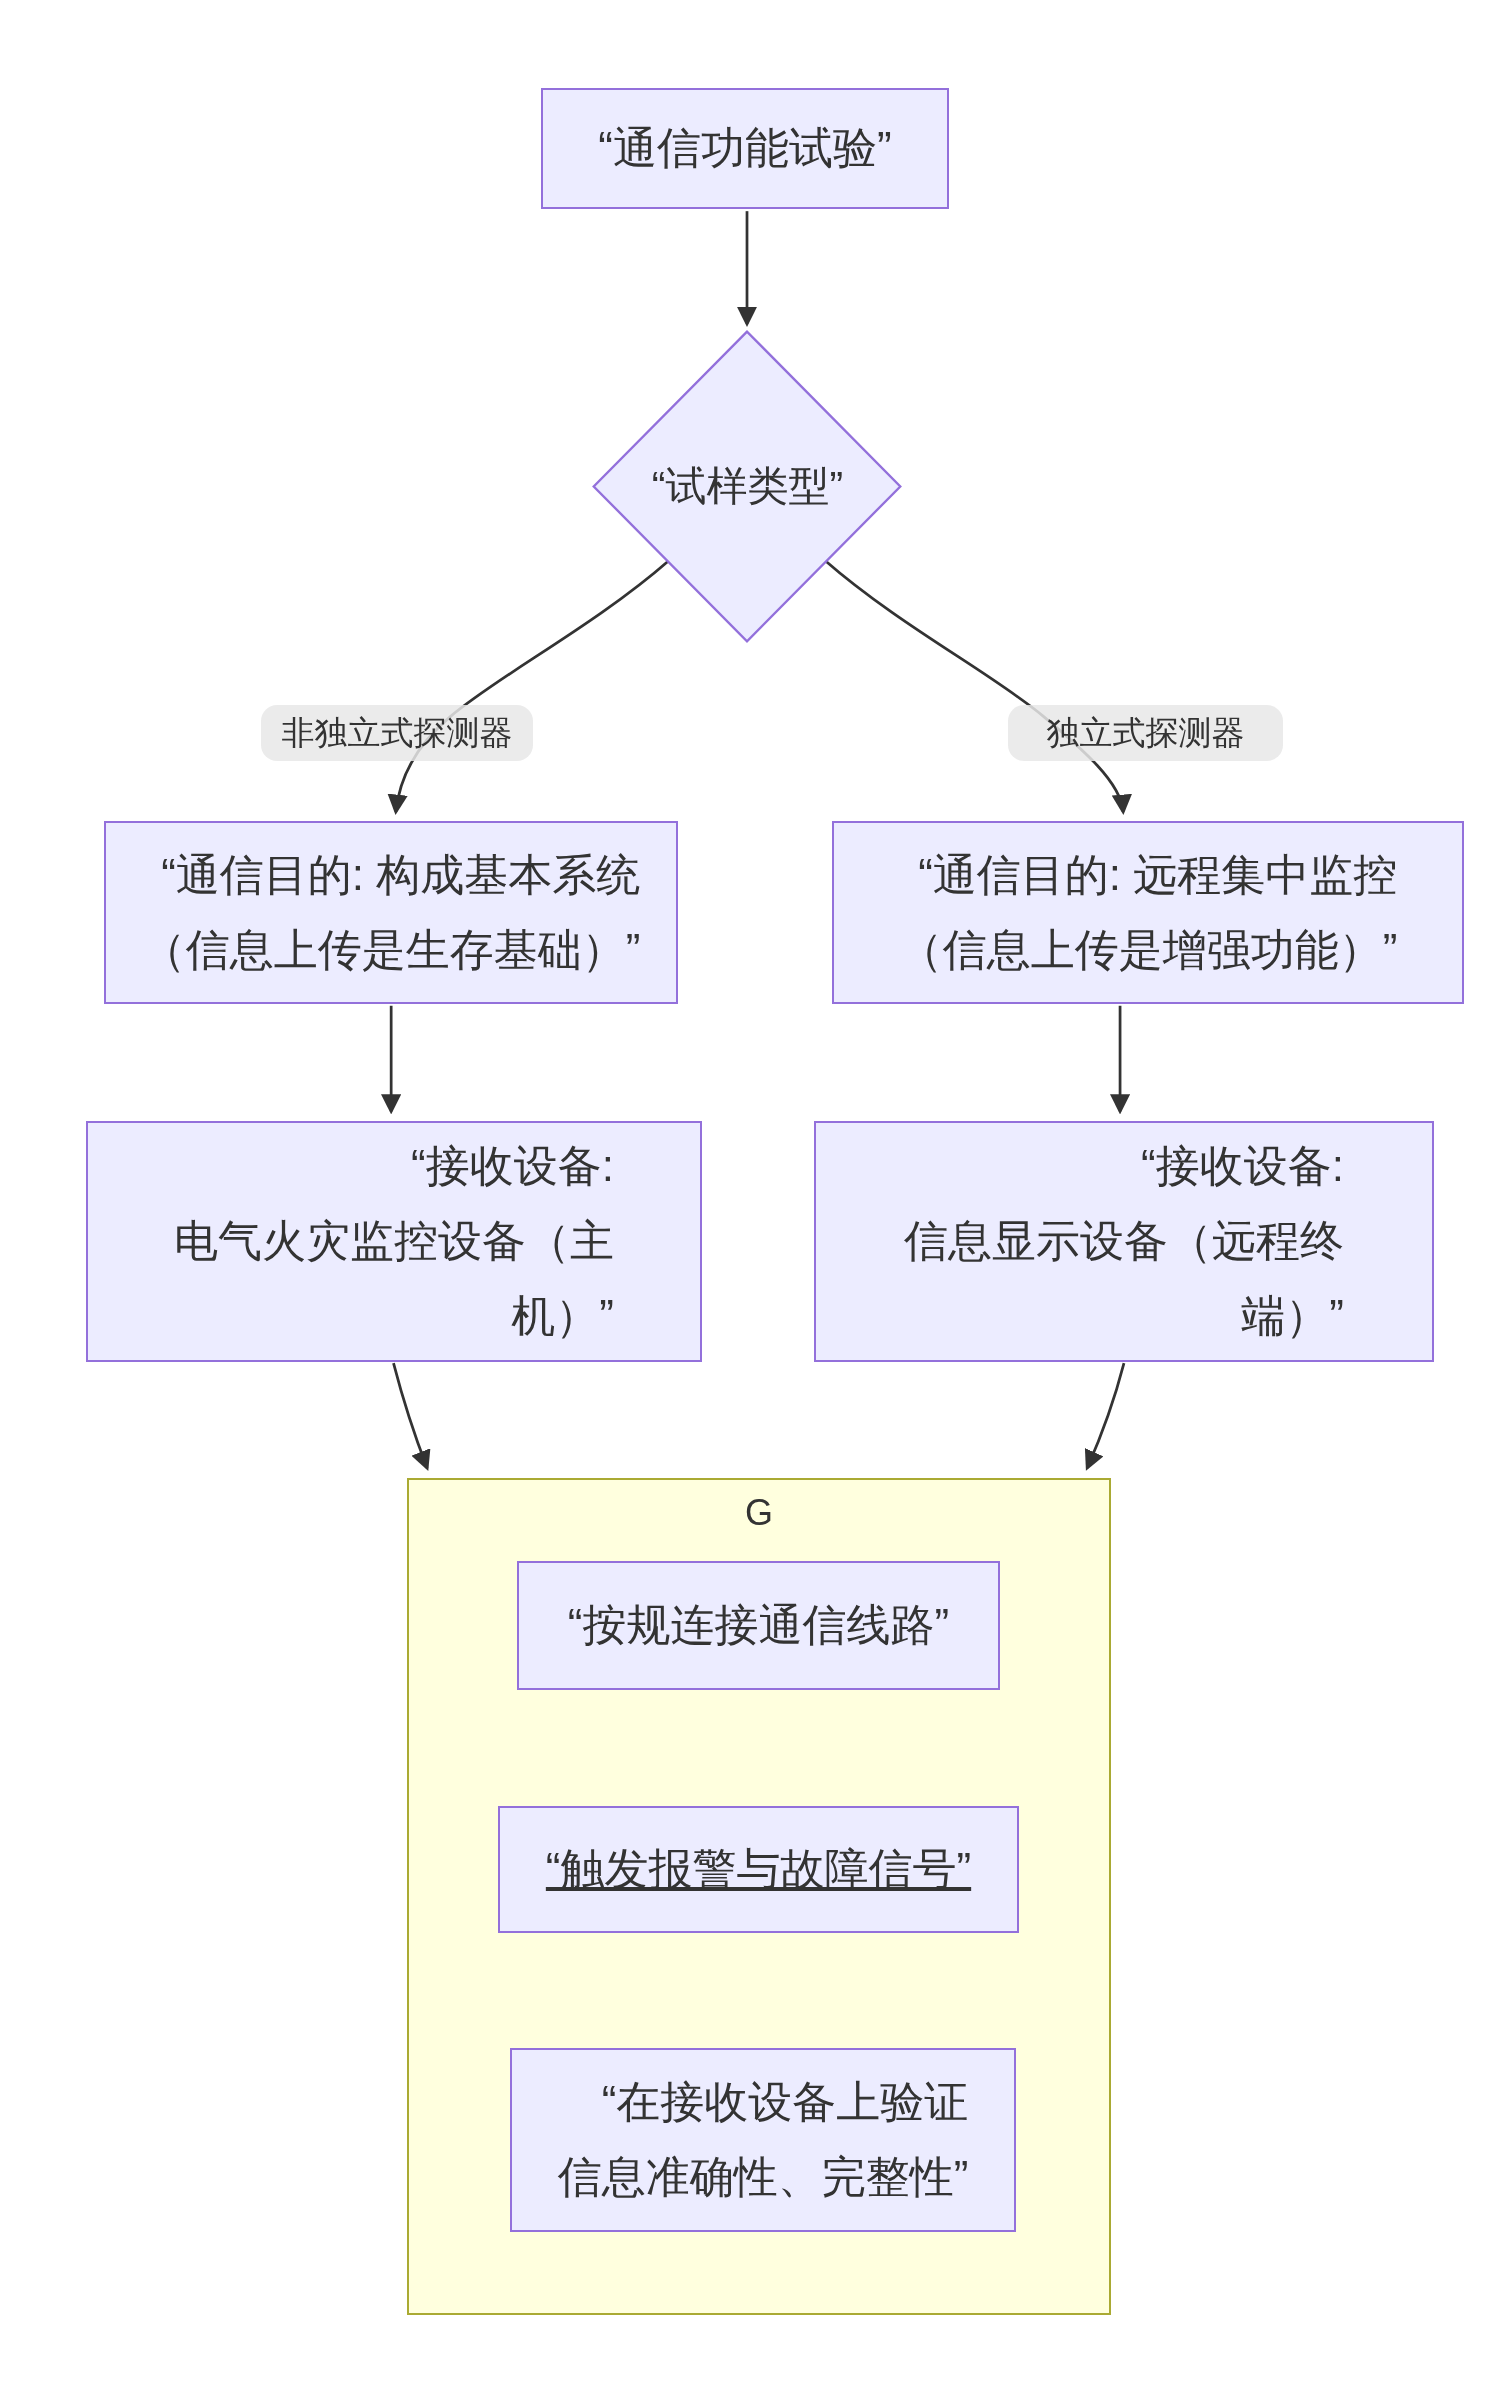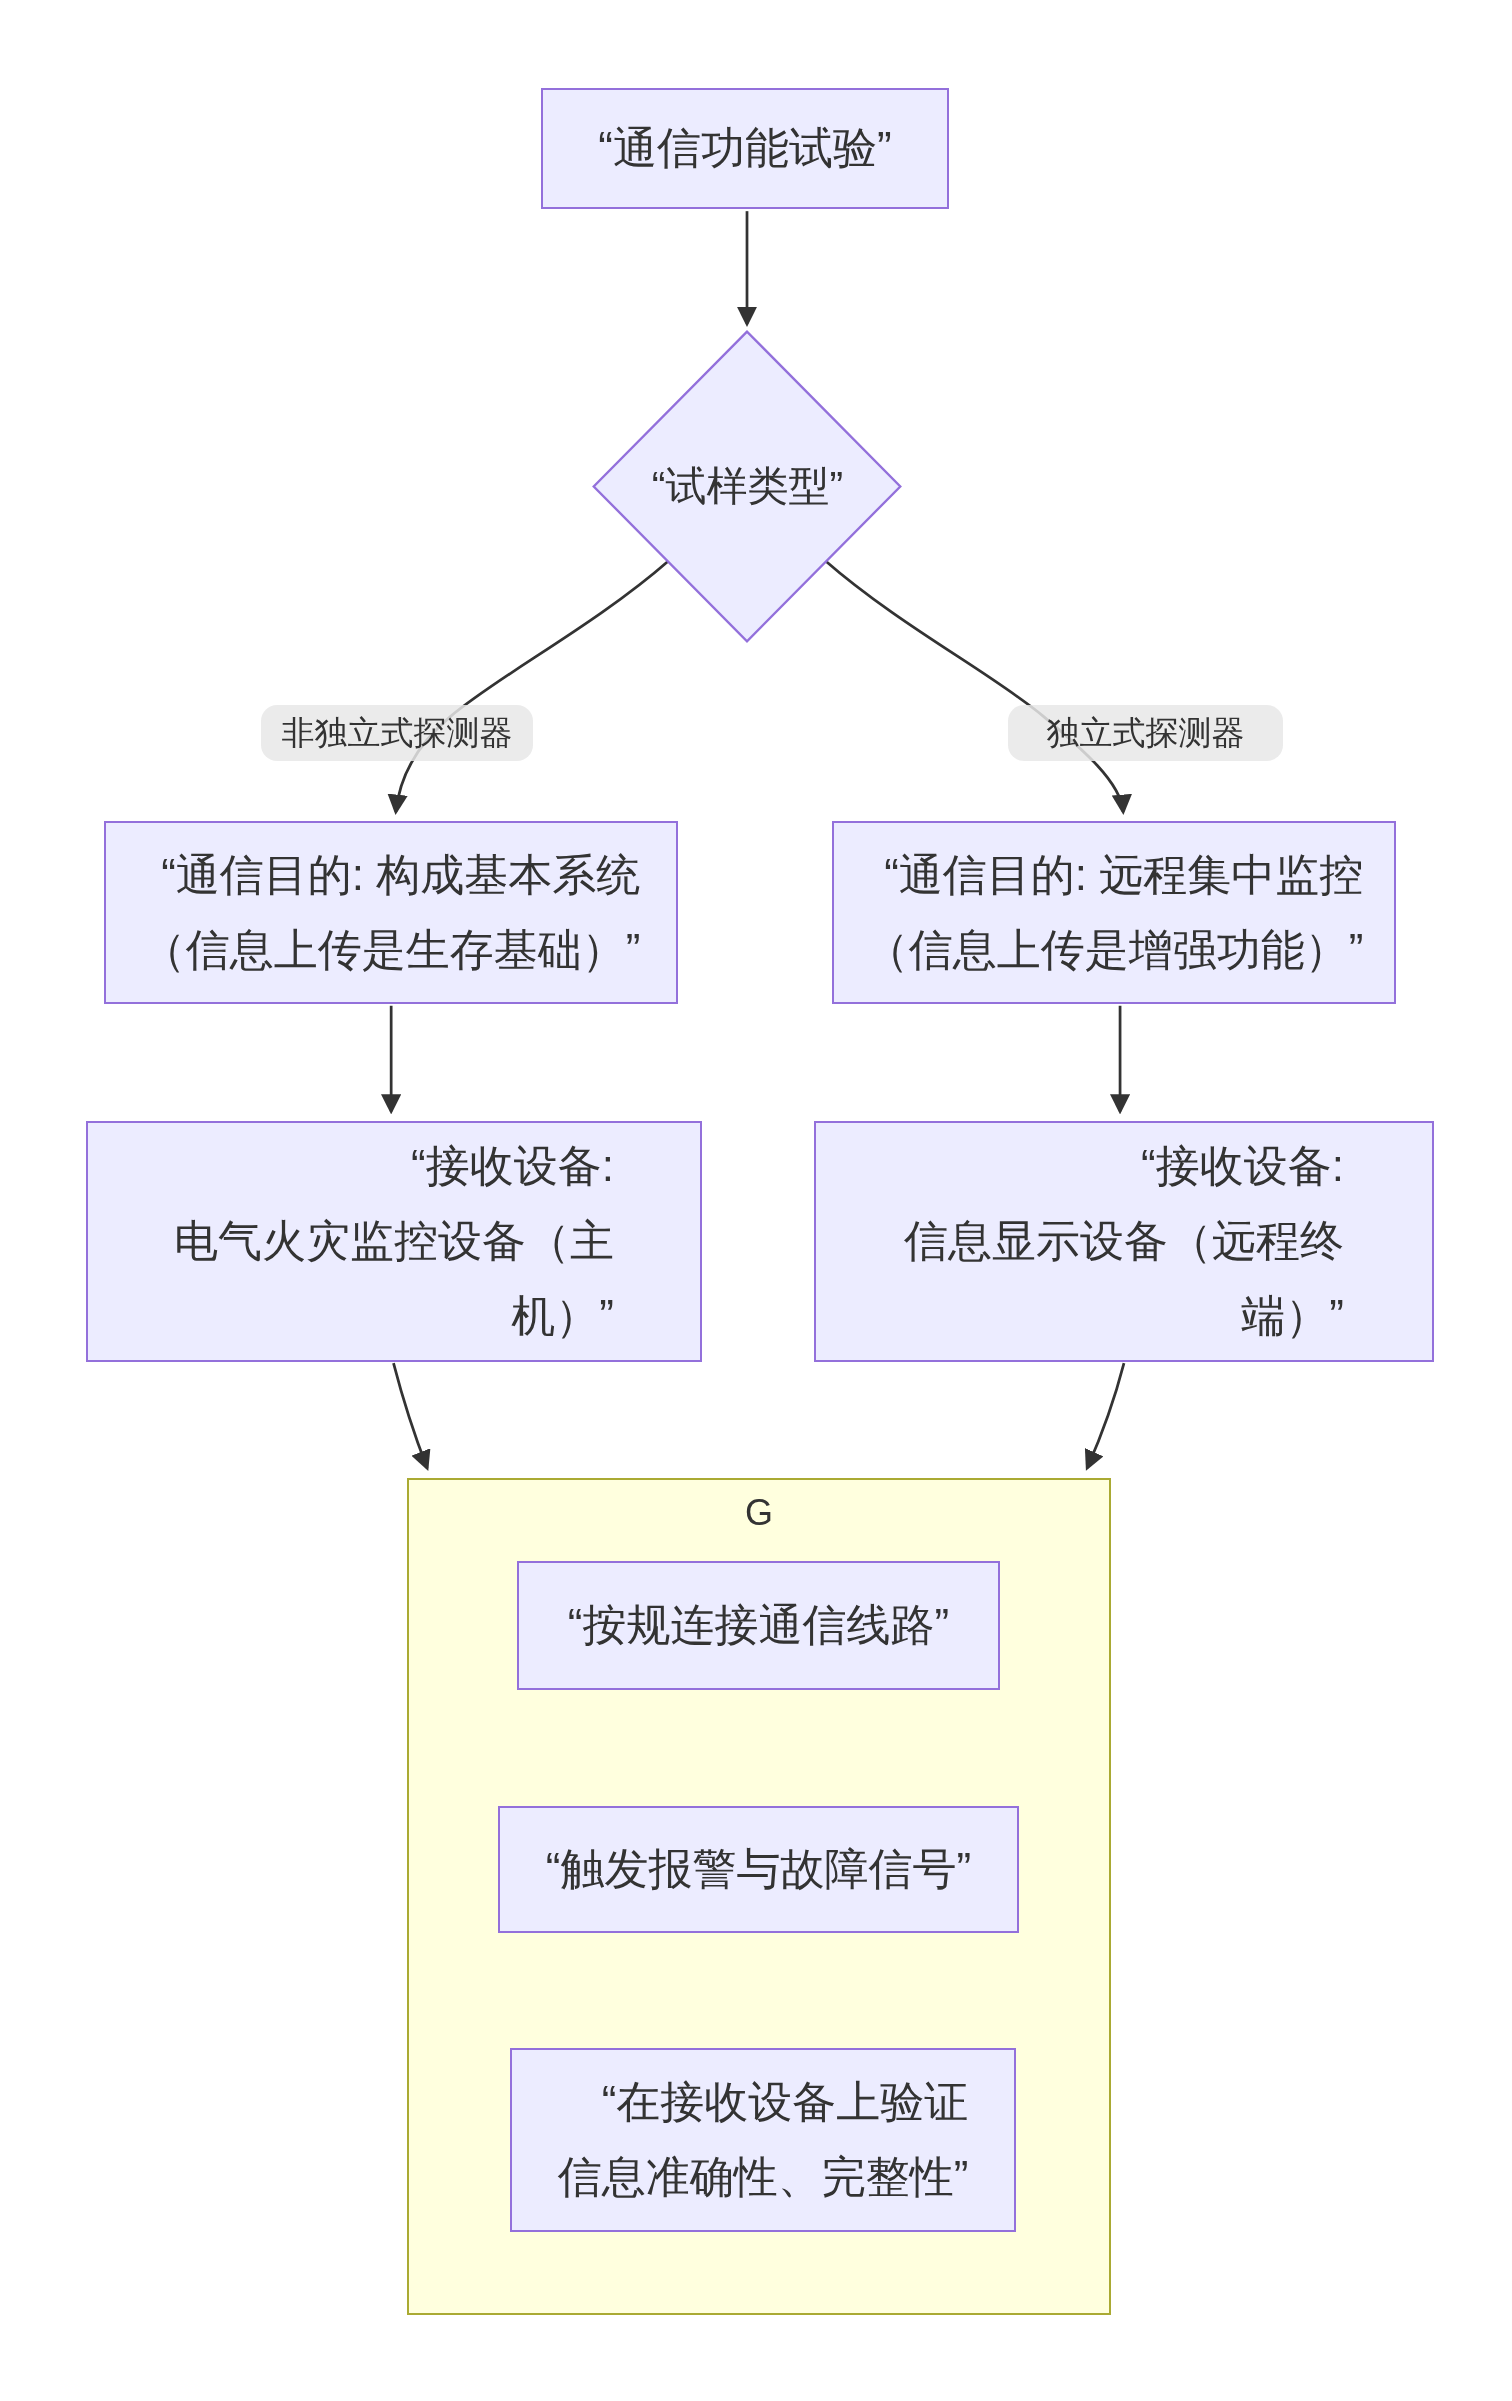--- a/index.html
+++ b/index.html
@@ -92,32 +92,32 @@
 
   <div class="decision-label" style="left:594px;top:332px;width:307px;height:310px;">“试样类型”</div>
 
   <div class="edge-label" style="left:261px;top:705px;width:272px;height:56px;">非独立式探测器</div>
 
   <div class="edge-label" style="left:1008px;top:705px;width:275px;height:56px;">独立式探测器</div>
 
   <div class="node" style="left:104px;top:821px;width:574px;height:183px;">“通信目的: 构成基本系统
 （信息上传是生存基础）”</div>
 
-  <div class="node" style="left:832px;top:821px;width:564px;height:183px;">“通信目的: 远程集中监控
+  <div class="node" style="left:832px;top:821px;width:632px;height:183px;">“通信目的: 远程集中监控
 （信息上传是增强功能）”</div>
 
   <div class="node" style="left:86px;top:1121px;width:616px;height:241px;">“接收设备:
 电气火灾监控设备（主
 机）”</div>
 
   <div class="node" style="left:814px;top:1121px;width:620px;height:241px;">“接收设备:
 信息显示设备（远程终
 端）”</div>
 
   <div class="node" style="left:517px;top:1561px;width:483px;height:129px;">“按规连接通信线路”</div>
 
-  <div class="node" style="left:498px;top:1806px;width:521px;height:127px;">“触发报警与故障信号”</div>
+  <div class="node" style="left:498px;top:1806px;width:521px;height:127px;text-decoration:underline;">“触发报警与故障信号”</div>
 
   <div class="node" style="left:510px;top:2048px;width:506px;height:184px;">“在接收设备上验证
 信息准确性、完整性”</div>
 
 </div>
 
 
 </body></html>

